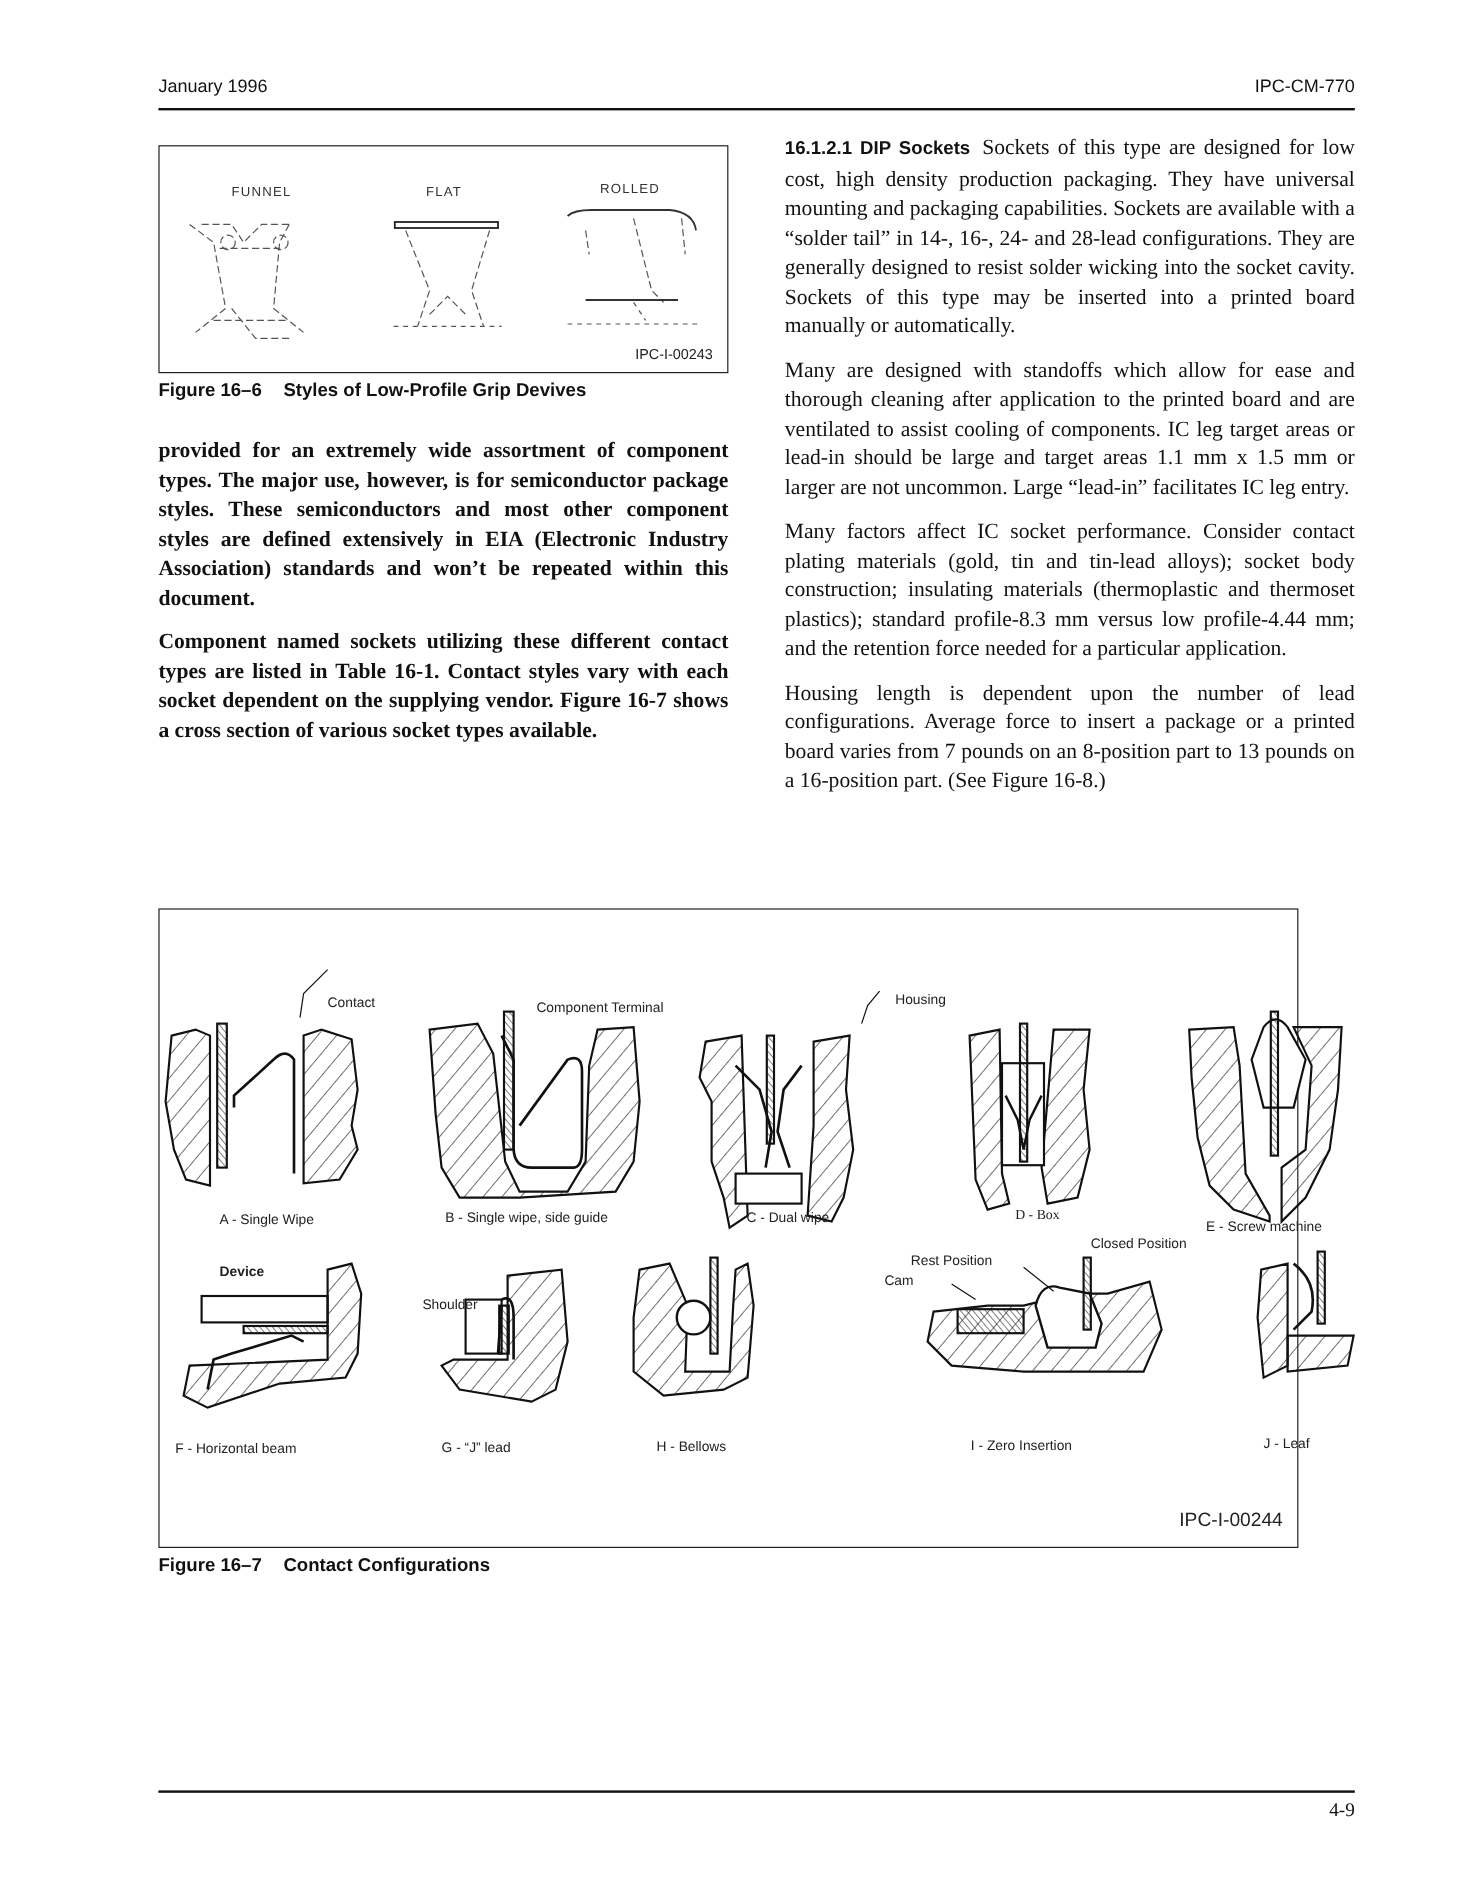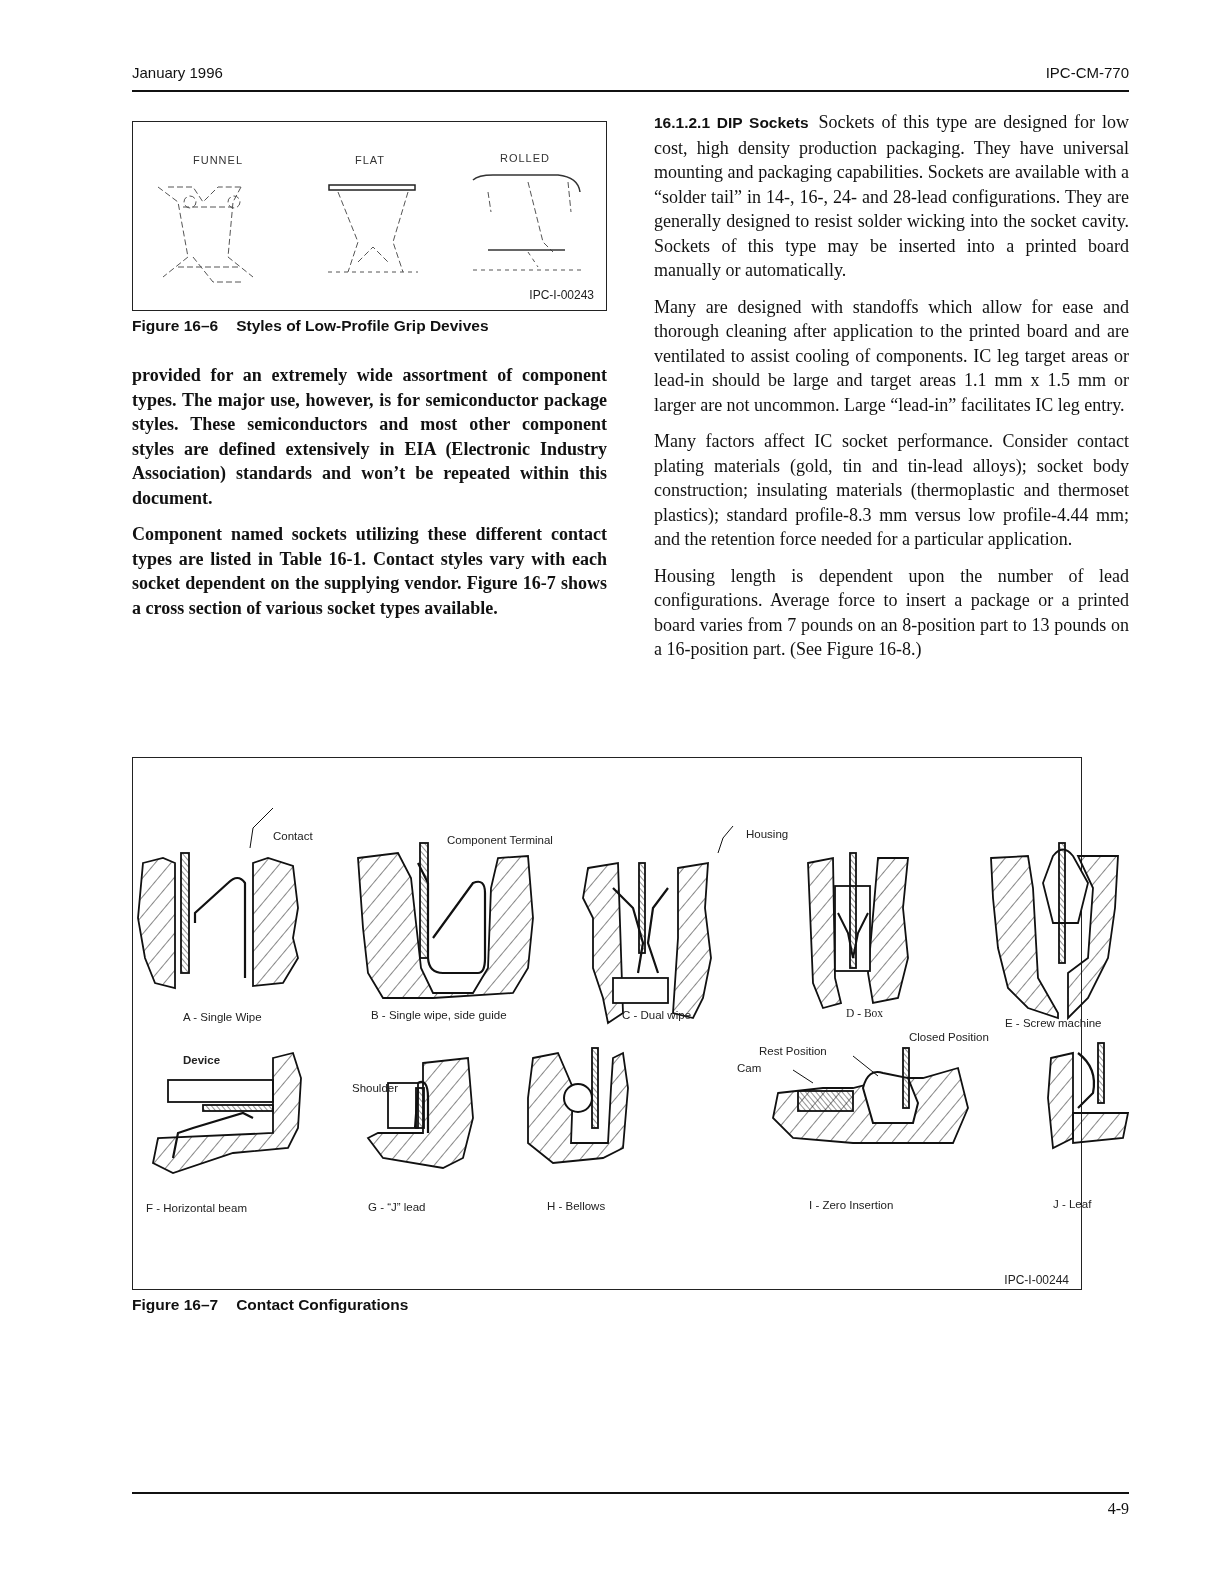--- a/index.html
+++ b/index.html
@@ -21,21 +21,21 @@
   .col { position: absolute; font-size: 18px; line-height: 24.5px; text-align: justify; }
   .col p { margin: 0 0 12px 0; }
   .col-left { left: 132px; top: 363px; width: 475px; font-weight: bold; }
   .col-right { left: 654px; top: 110px; width: 475px; }
   .sec-head { font-family: "Liberation Sans", "DejaVu Sans", sans-serif; font-weight: bold; font-size: 15.5px; margin-right: 10px; }
 
   .fig7 { position: absolute; left: 132px; top: 757px; width: 950px; height: 533px; border: 1.5px solid #222; box-sizing: border-box; }
   .fig7 svg { position: absolute; left: 0; top: 0; }
   .fig7 .sub { position: absolute; font-size: 11.5px; color: #222; white-space: nowrap; }
   .fig7 .call { position: absolute; font-size: 11.5px; color: #222; white-space: nowrap; }
-  .fig7 .id { position: absolute; right: 12px; bottom: 2px; font-size: 12px; color: #222; }
+  .fig7 .id { position: absolute; right: 12px; bottom: 12px; font-size: 16px; color: #222; }
 
   .footer-rule { position: absolute; left: 132px; top: 1492px; width: 997px; height: 2px; background: #111; }
   .page-num { position: absolute; right: 100px; top: 1500px; font-size: 16px; }
 </style>
 </head>
 <body>
 
 <div class="header-left sans">January 1996</div>
 <div class="header-right sans">IPC-CM-770</div>
 <div class="header-rule"></div>

